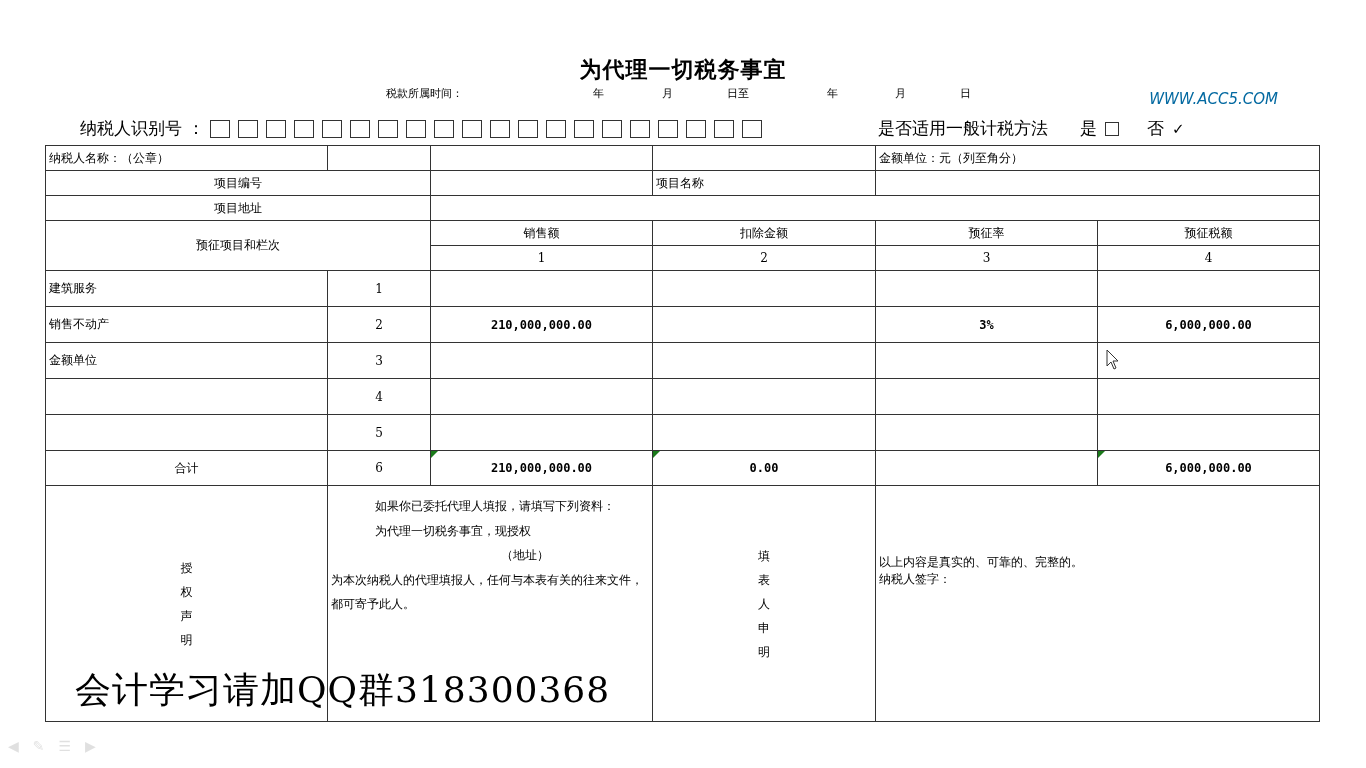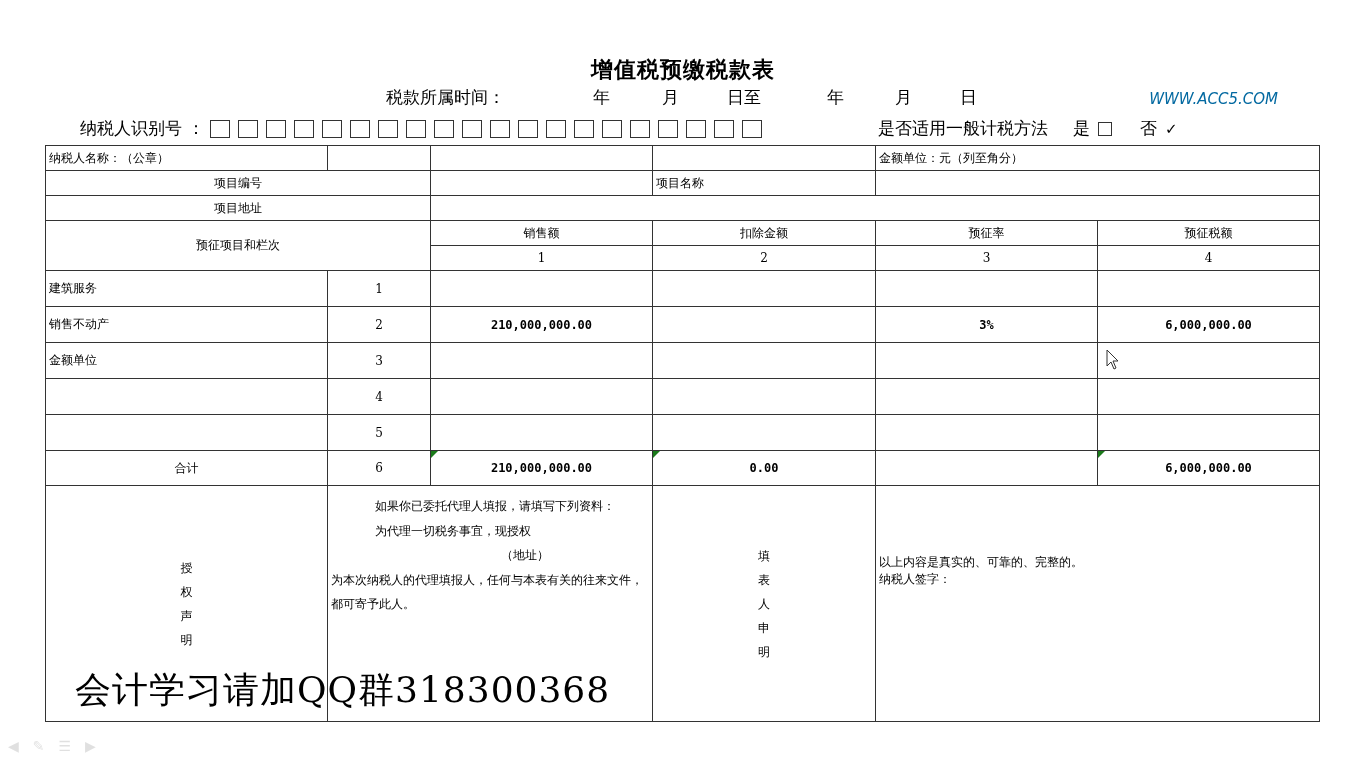--- a/index.html
+++ b/index.html
@@ -1,20 +1,20 @@
 <!DOCTYPE html>
 <html><head>
 <meta charset="utf-8">
 <style>
   html, body { margin:0; padding:0; background:#ffffff; }
   body { width:1366px; height:768px; position:relative; overflow:hidden;
          font-family: "DejaVu Sans", "Liberation Sans", sans-serif; color:#000; }
   .abs { position:absolute; }
   .title { left:0; width:1366px; top:55px; text-align:center; font-size:22px; font-weight:bold; letter-spacing:1px; }
-  .period { top:86px; font-size:17px; white-space:nowrap; }
+  .period { top:86px; font-size:11px; white-space:nowrap; }
   .taxid-row { top:117px; left:80px; font-size:17px; display:flex; align-items:center; white-space:nowrap; }
   .box { display:inline-block; width:20px; height:18px; border:1.5px solid #333; margin-right:8px; box-sizing:border-box; }
   .method { top:117px; left:878px; font-size:17px; white-space:nowrap; display:flex; align-items:center; }
   .method .small-box { display:inline-block; width:14px; height:14px; border:1.5px solid #333; margin:0 10px 0 8px; box-sizing:border-box; }
   .logo { left:1012px; top:30px; width:300px; height:80px; }
   .logo-text { font-size:58px; font-weight:bold; color:#1f9e77; letter-spacing:-2px; font-style:italic; line-height:1; }
   .logo-url { position:absolute; right:34px; top:60px; font-size:15px; font-style:italic; color:#0369a1; }
   table.form { position:absolute; left:45px; top:145px; border-collapse:collapse; table-layout:fixed; }
   table.form td { border:1.5px solid #333; padding:0 3px; font-size:12px; box-sizing:border-box; overflow:hidden; white-space:nowrap; }
   .c { text-align:center; }
@@ -25,21 +25,21 @@
   .declare { vertical-align:top; white-space:normal !important; font-size:17px; }
   .green-tri { position:relative; }
   .green-tri::before { content:""; position:absolute; left:0; top:0; width:0; height:0; border-top:7px solid #1a7a1a; border-right:7px solid transparent; }
   .watermark { left:75px; top:666px; font-family:"DejaVu Serif","Liberation Serif",serif; font-size:36px; white-space:nowrap; letter-spacing:1px; }
   .cursor { left:1106px; top:349px; }
   .nav-icons { left:8px; top:738px; display:flex; gap:14px; opacity:0.25; font-size:14px; color:#888; }
 </style>
 </head>
 <body>
 
-<div class="abs title">增值税预缴税款表</div>
+<div class="abs title">为代理一切税务事宜</div>
 
 <div class="abs period" style="left:386px;">税款所属时间：</div>
 <div class="abs period" style="left:593px;">年</div>
 <div class="abs period" style="left:662px;">月</div>
 <div class="abs period" style="left:727px;">日至</div>
 <div class="abs period" style="left:827px;">年</div>
 <div class="abs period" style="left:895px;">月</div>
 <div class="abs period" style="left:960px;">日</div>
 
 <div class="abs logo">
@@ -66,21 +66,21 @@
       <span class="box"></span>
       <span class="box"></span>
       <span class="box"></span>
       <span class="box"></span>
       <span class="box"></span>
       <span class="box"></span>
     </span>
 </div>
 
 <div class="abs method">
-  <span style="margin-right:25px;">是否适用一般计税方法</span>
+  <span style="margin-right:32px;">是否适用一般计税方法</span>
   <span>是</span>
   <span class="small-box"></span>
   <span style="margin-left:18px;">否</span>
   <span style="margin-left:8px;font-size:15px;font-style:italic;">✓</span>
 </div>
 
 <table class="form">
   <colgroup>
     <col style="width:282px">
     <col style="width:103px">

